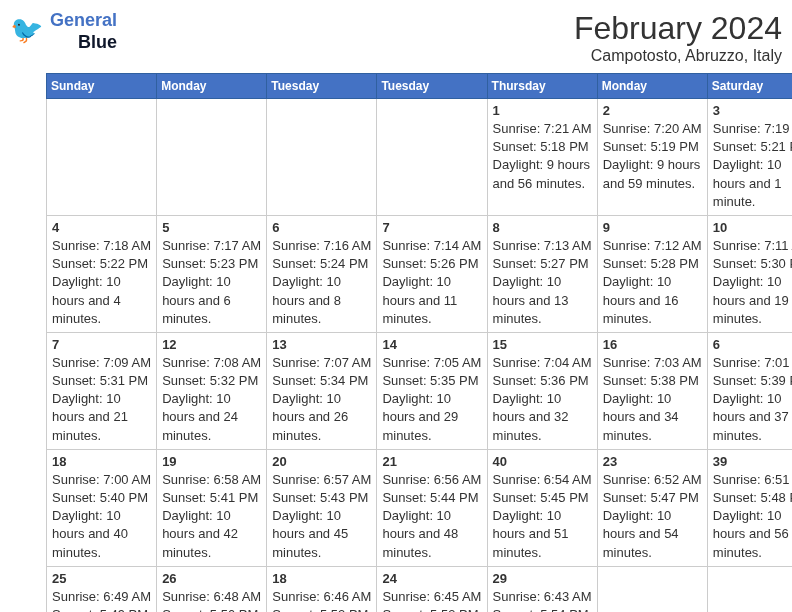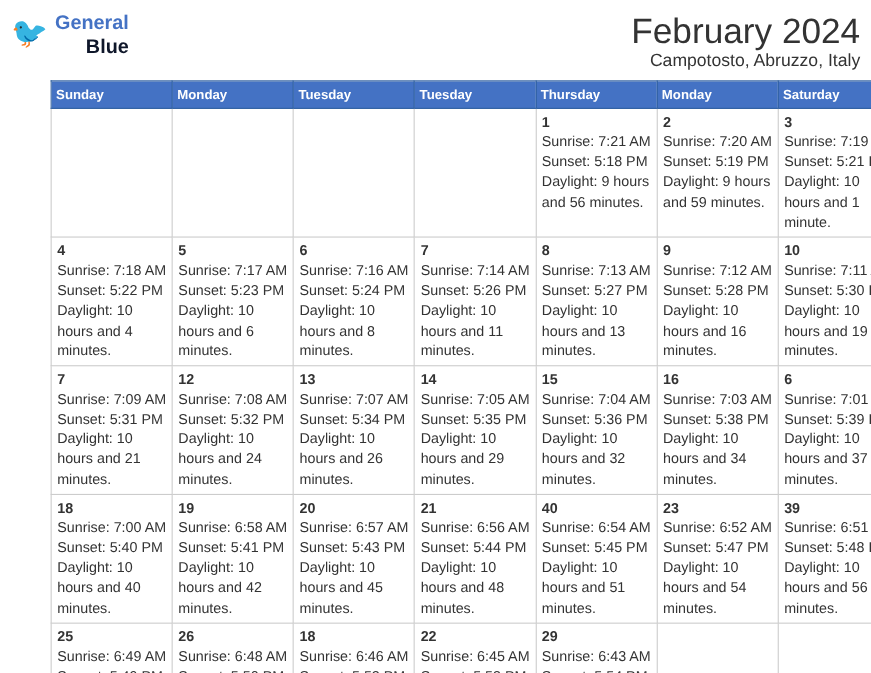--- a/index.html
+++ b/index.html
@@ -231,21 +231,21 @@
         </td>
         <td>
           <span class="day-number">26</span>
           <div class="day-info">Sunrise: 6:48 AM<br>Sunset: 5:50 PM<br>Daylight: 11 hours and 2 minutes.</div>
         </td>
         <td>
           <span class="day-number">18</span>
           <div class="day-info">Sunrise: 6:46 AM<br>Sunset: 5:52 PM<br>Daylight: 11 hours and 5 minutes.</div>
         </td>
         <td>
-          <span class="day-number">22</span>
+          <span class="day-number">24</span>
           <div class="day-info">Sunrise: 6:45 AM<br>Sunset: 5:53 PM<br>Daylight: 11 hours and 8 minutes.</div>
         </td>
         <td>
           <span class="day-number">29</span>
           <div class="day-info">Sunrise: 6:43 AM<br>Sunset: 5:54 PM<br>Daylight: 11 hours and 10 minutes.</div>
         </td>
         <td class="empty-cell"></td>
         <td class="empty-cell"></td>
       </tr>
     </tbody>

